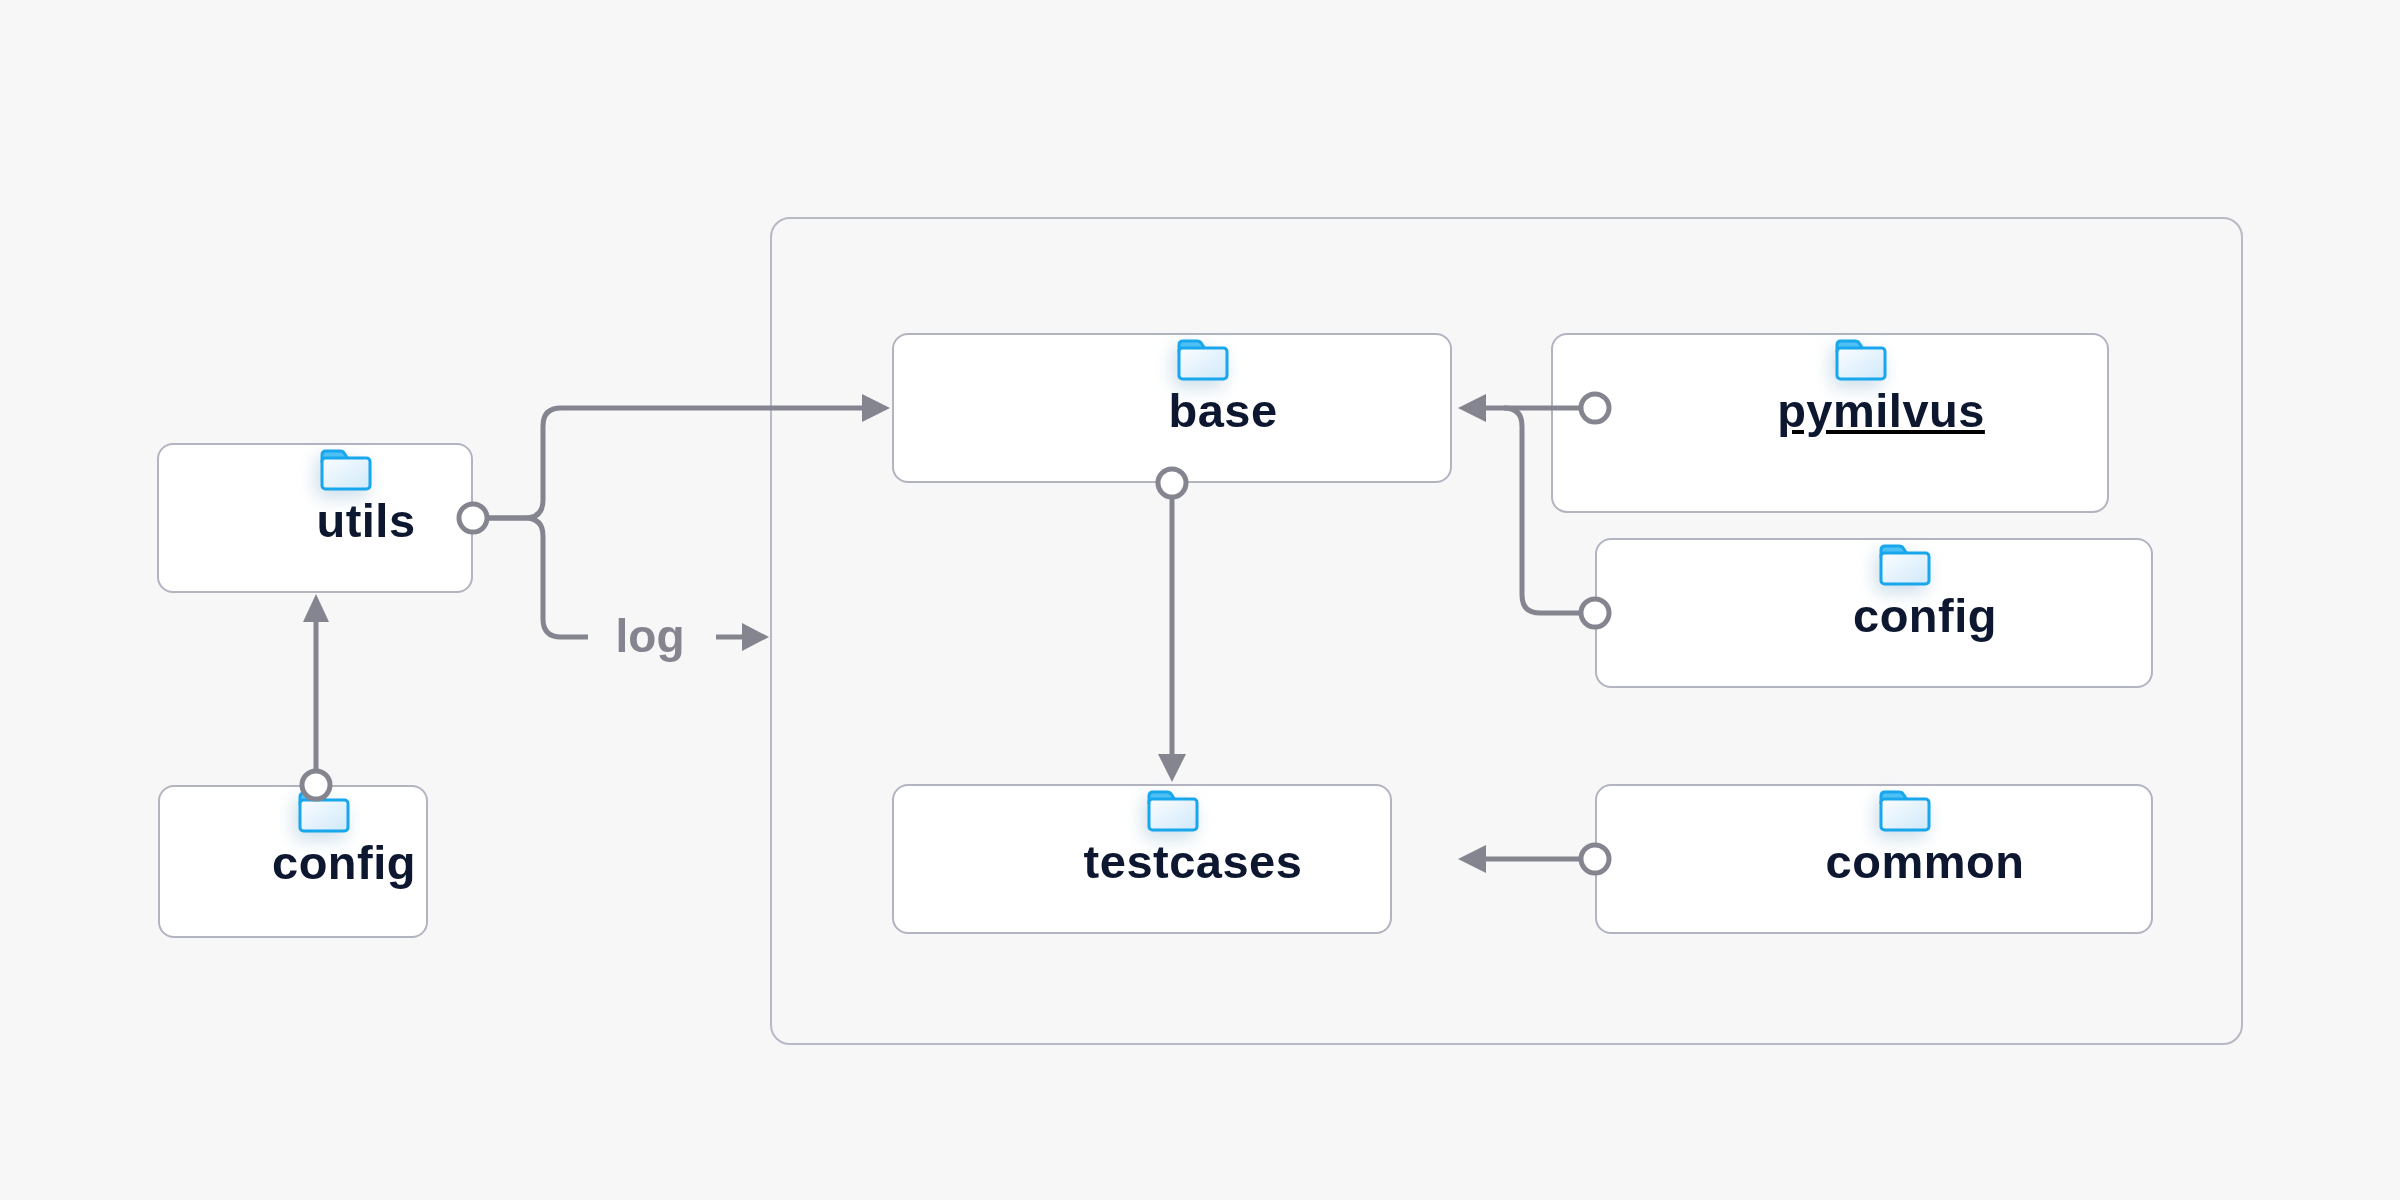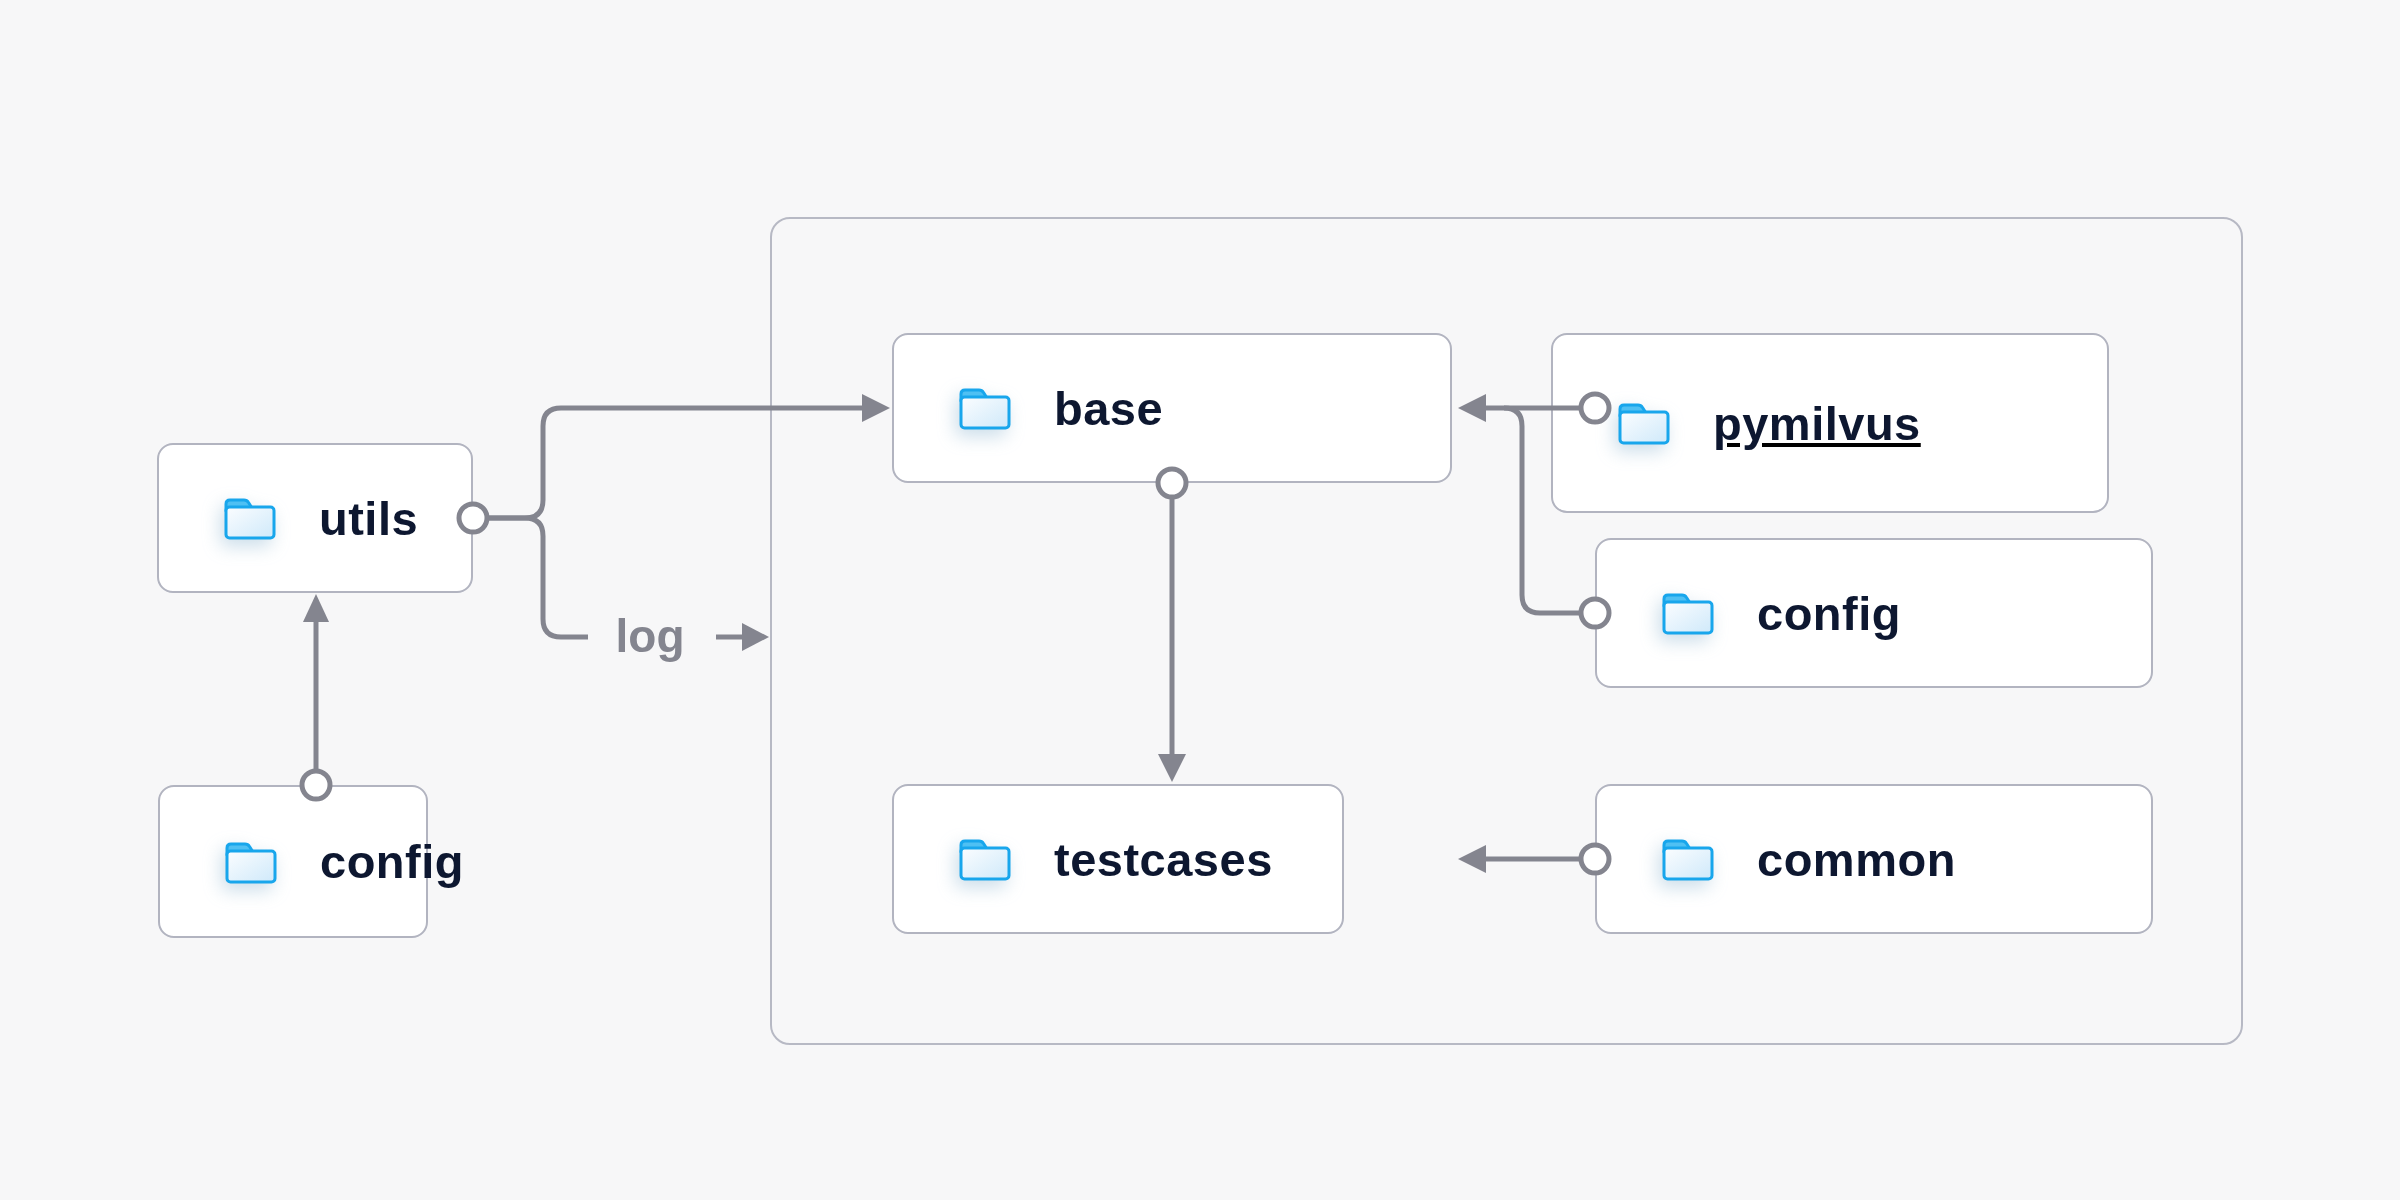--- a/index.html
+++ b/index.html
@@ -54,20 +54,21 @@
   .node {
     position: absolute;
     display: flex;
     align-items: center;
     background: #ffffff;
     border: 2px solid #b2b4c0;
     border-radius: 16px;
     box-sizing: border-box;
     padding-left: 62px;
     z-index: 2;
+    flex-direction: column;
   }
   .node .nlabel {
     font-size: 47px;
     font-weight: 700;
     color: #0d1730;
     margin-left: 40px;
     letter-spacing: 0.5px;
     white-space: nowrap;
   }
   .folder {
@@ -196,21 +197,21 @@
   <div class="node" style="left:1595px; top:538px; width:558px; height:150px;">
     <span class="folder">
       <svg width="58" height="48" viewBox="0 0 58 48">
         <path d="M5 17 V10 q0 -4 4 -4 h14 q3 0 4.5 2.5 L31 14 l-2 5 z" fill="#4fc0f3" stroke="#18a6ec" stroke-width="3" stroke-linejoin="round"></path>
         <rect x="5" y="13" width="48" height="31" rx="3.5" fill="url(#fg)" stroke="#18a6ec" stroke-width="3"></rect>
       </svg>
     </span>
     <span class="nlabel">config</span>
   </div>
 
-  <div class="node" style="left:892px; top:784px; width:452px; height:150px;">
+  <div class="node" style="left:892px; top:784px; width:500px; height:150px;">
     <span class="folder">
       <svg width="58" height="48" viewBox="0 0 58 48">
         <path d="M5 17 V10 q0 -4 4 -4 h14 q3 0 4.5 2.5 L31 14 l-2 5 z" fill="#4fc0f3" stroke="#18a6ec" stroke-width="3" stroke-linejoin="round"></path>
         <rect x="5" y="13" width="48" height="31" rx="3.5" fill="url(#fg)" stroke="#18a6ec" stroke-width="3"></rect>
       </svg>
     </span>
     <span class="nlabel">testcases</span>
   </div>
 
   <div class="node" style="left:1595px; top:784px; width:558px; height:150px;">

